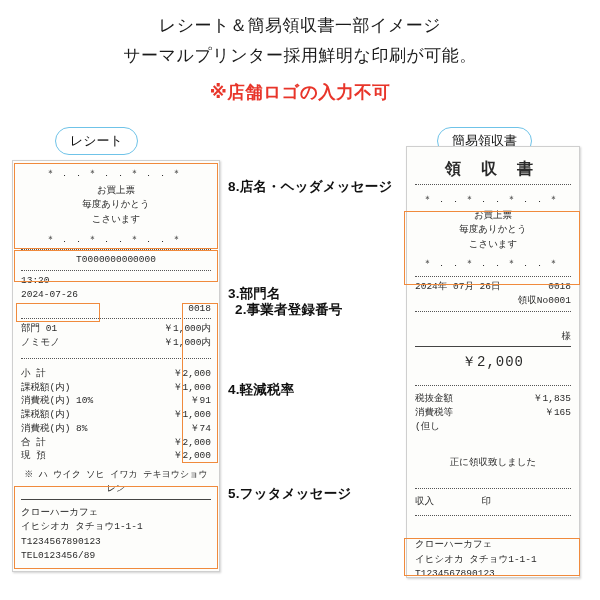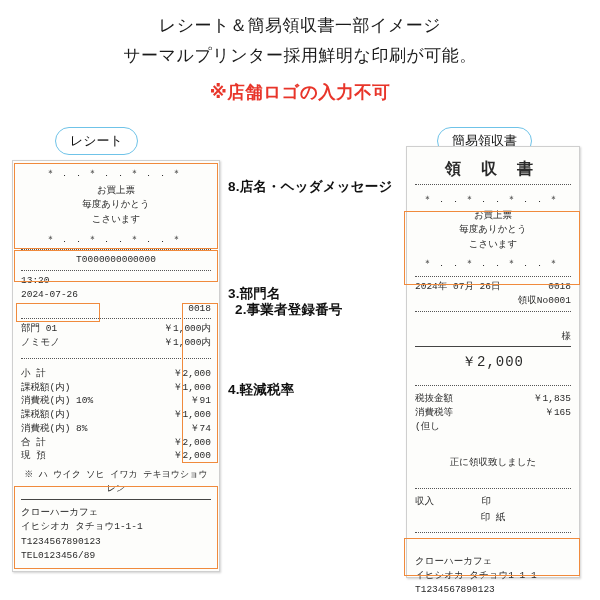--- a/index.html
+++ b/index.html
@@ -232,35 +232,35 @@
     <div class="r-row">
       <span>消費税等</span>
       <span>￥165</span>
     </div>
     <div class="r-left" style="margin-top:0;">(但し</div>
 
     <div class="r-center" style="margin-top:22px;">正に領収致しました</div>
 
     <div class="dash" style="margin-top:18px;"></div>
     <div class="r-left" style="margin-top:6px;">収入　　　　　印</div>
-    <div class="r-center" style="margin-top:2px;">印 紙</div>
     <div class="dash" style="margin-top:6px;"></div>
 
     <div class="r-left" style="margin-top:22px;">クローハーカフェ</div>
     <div class="r-left">イヒシオカ タチョウ1-1-1</div>
     <div class="r-left">T1234567890123</div>
 
   </div>
 
   <div class="obox" id="obox-l1"></div>
   <div class="obox" id="obox-l2"></div>
   <div class="obox" id="obox-l3"></div>
   <div class="obox" id="obox-l4"></div>
   <div class="obox" id="obox-l5"></div>
   <div class="obox" id="obox-r1"></div>
   <div class="obox" id="obox-r2"></div>
 
   <div class="caption" id="cap1">8.店名・ヘッダメッセージ</div>
   <div class="caption" id="cap2">2.事業者登録番号</div>
   <div class="caption" id="cap3">3.部門名</div>
   <div class="caption" id="cap4">4.軽減税率</div>
+  <div class="caption" id="cap5">5.フッタメッセージ</div>
 
 </div>
 
 </body></html>

